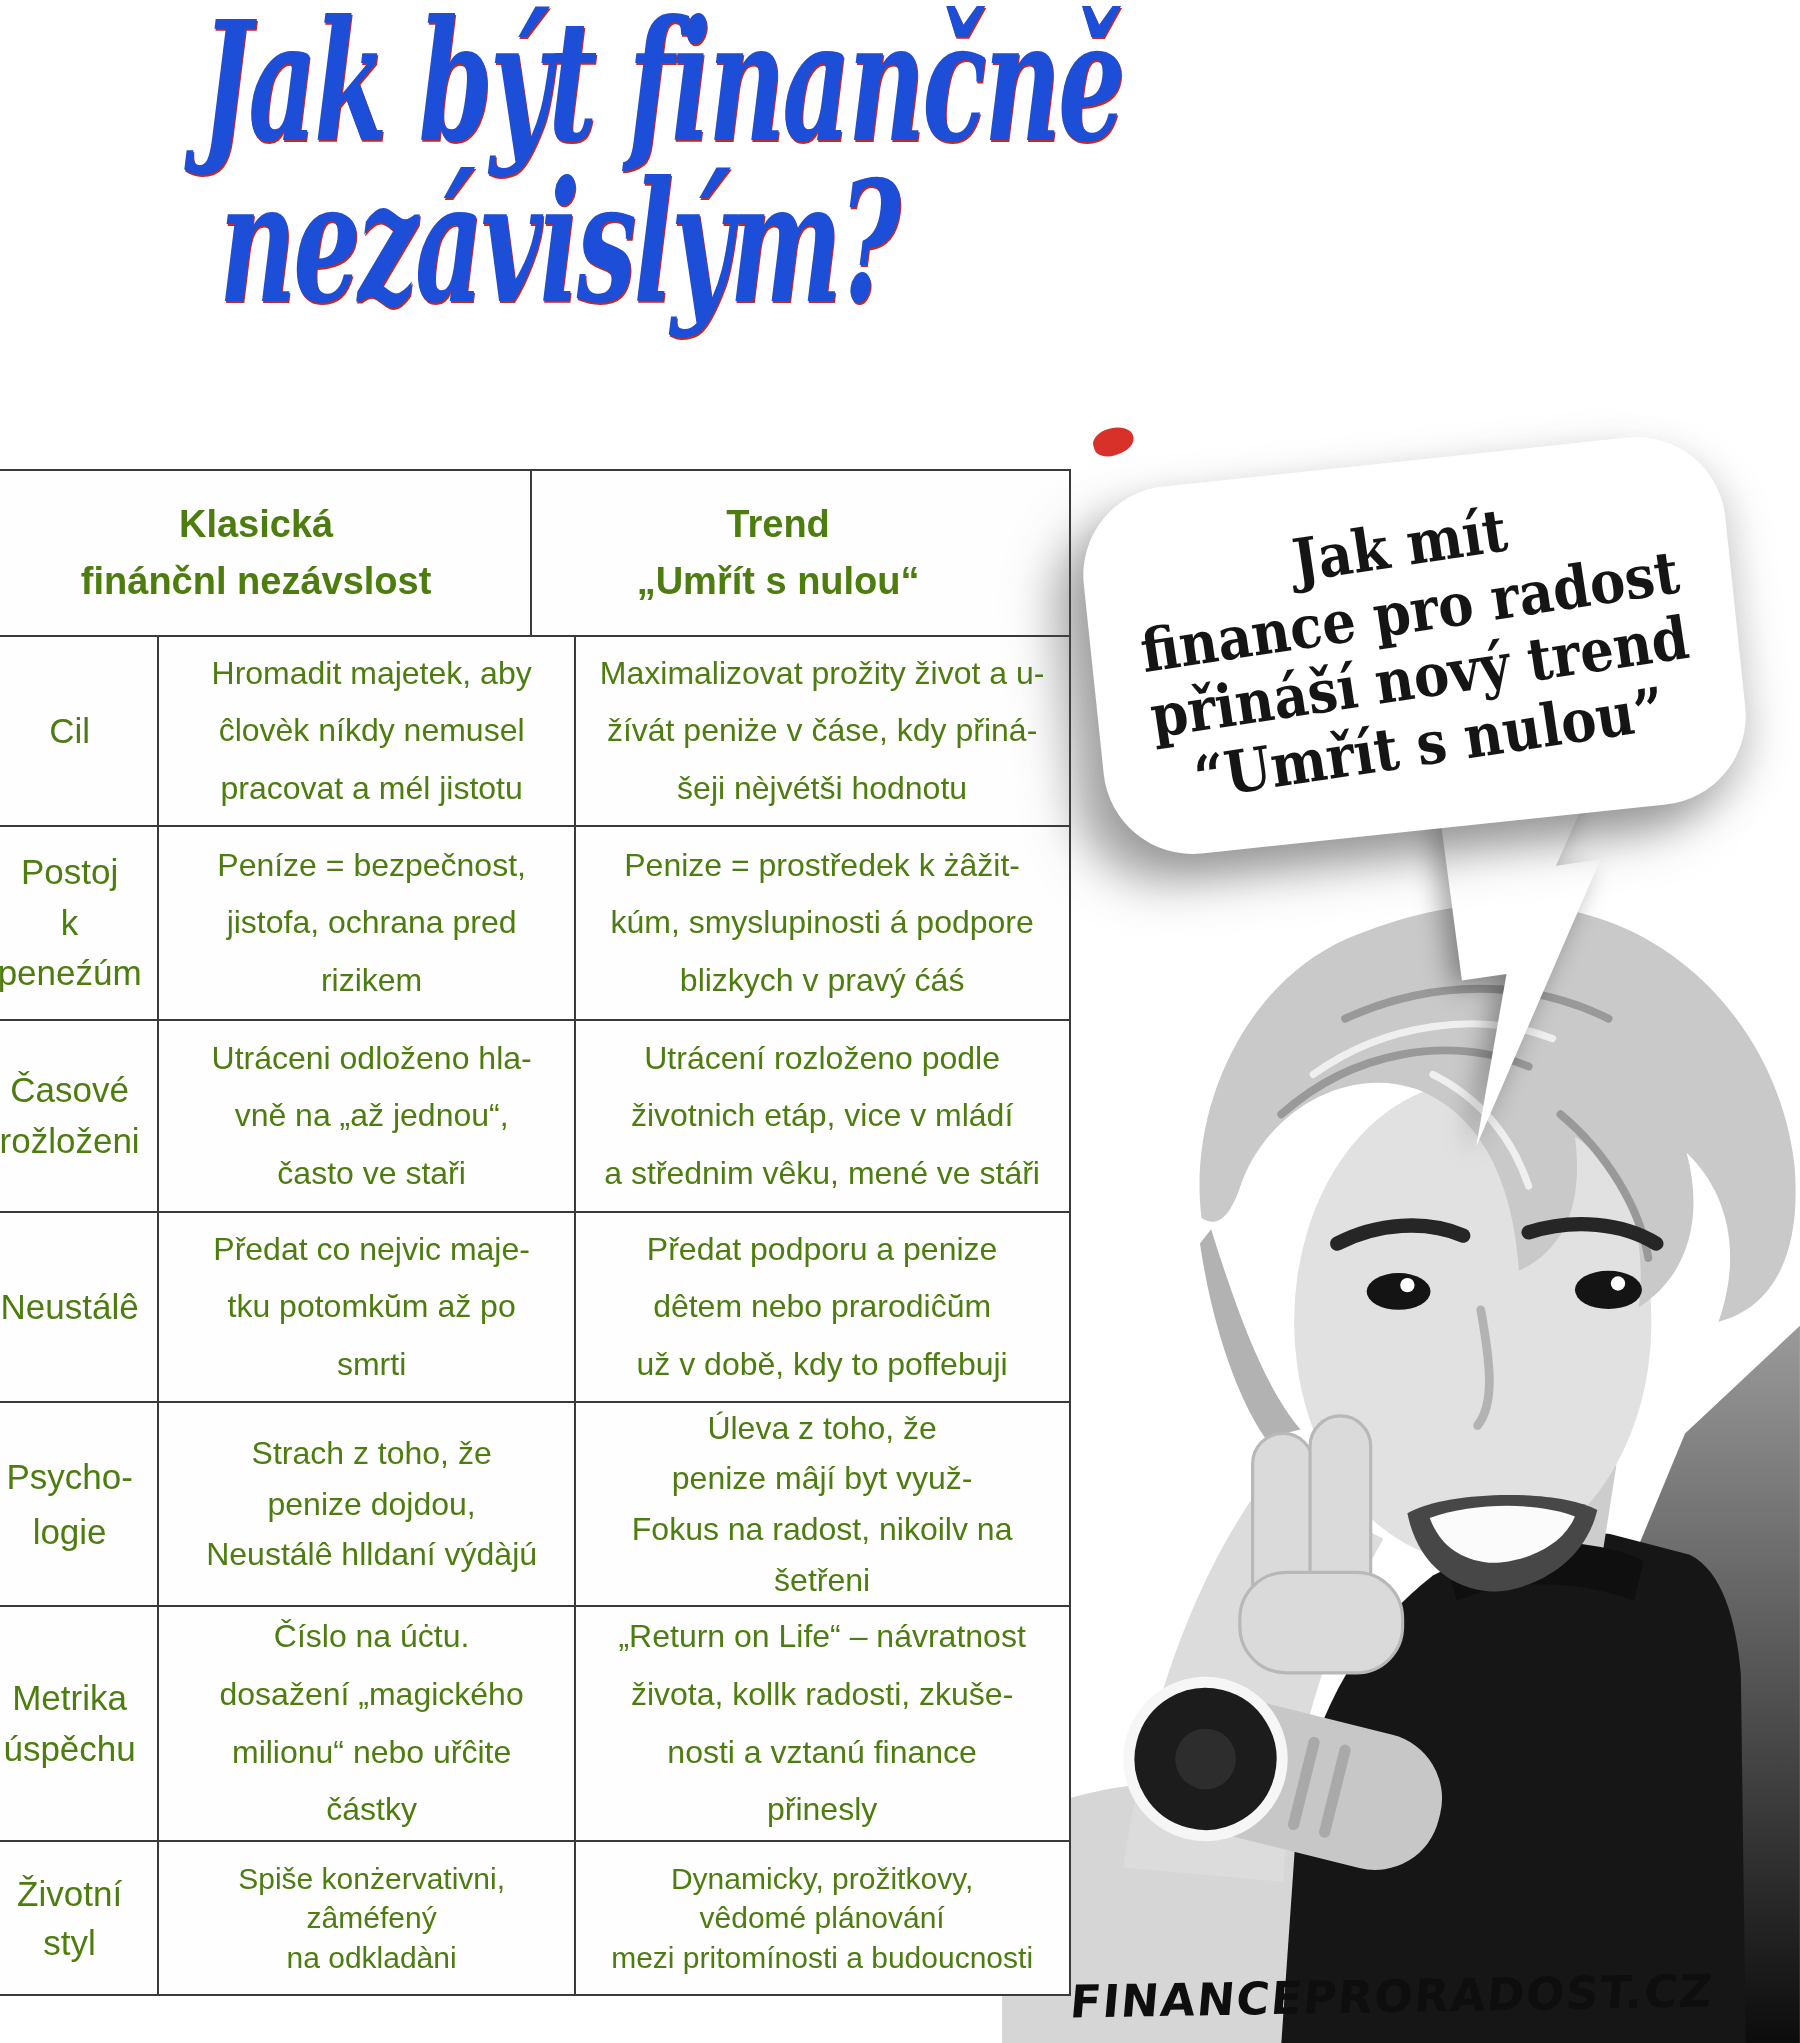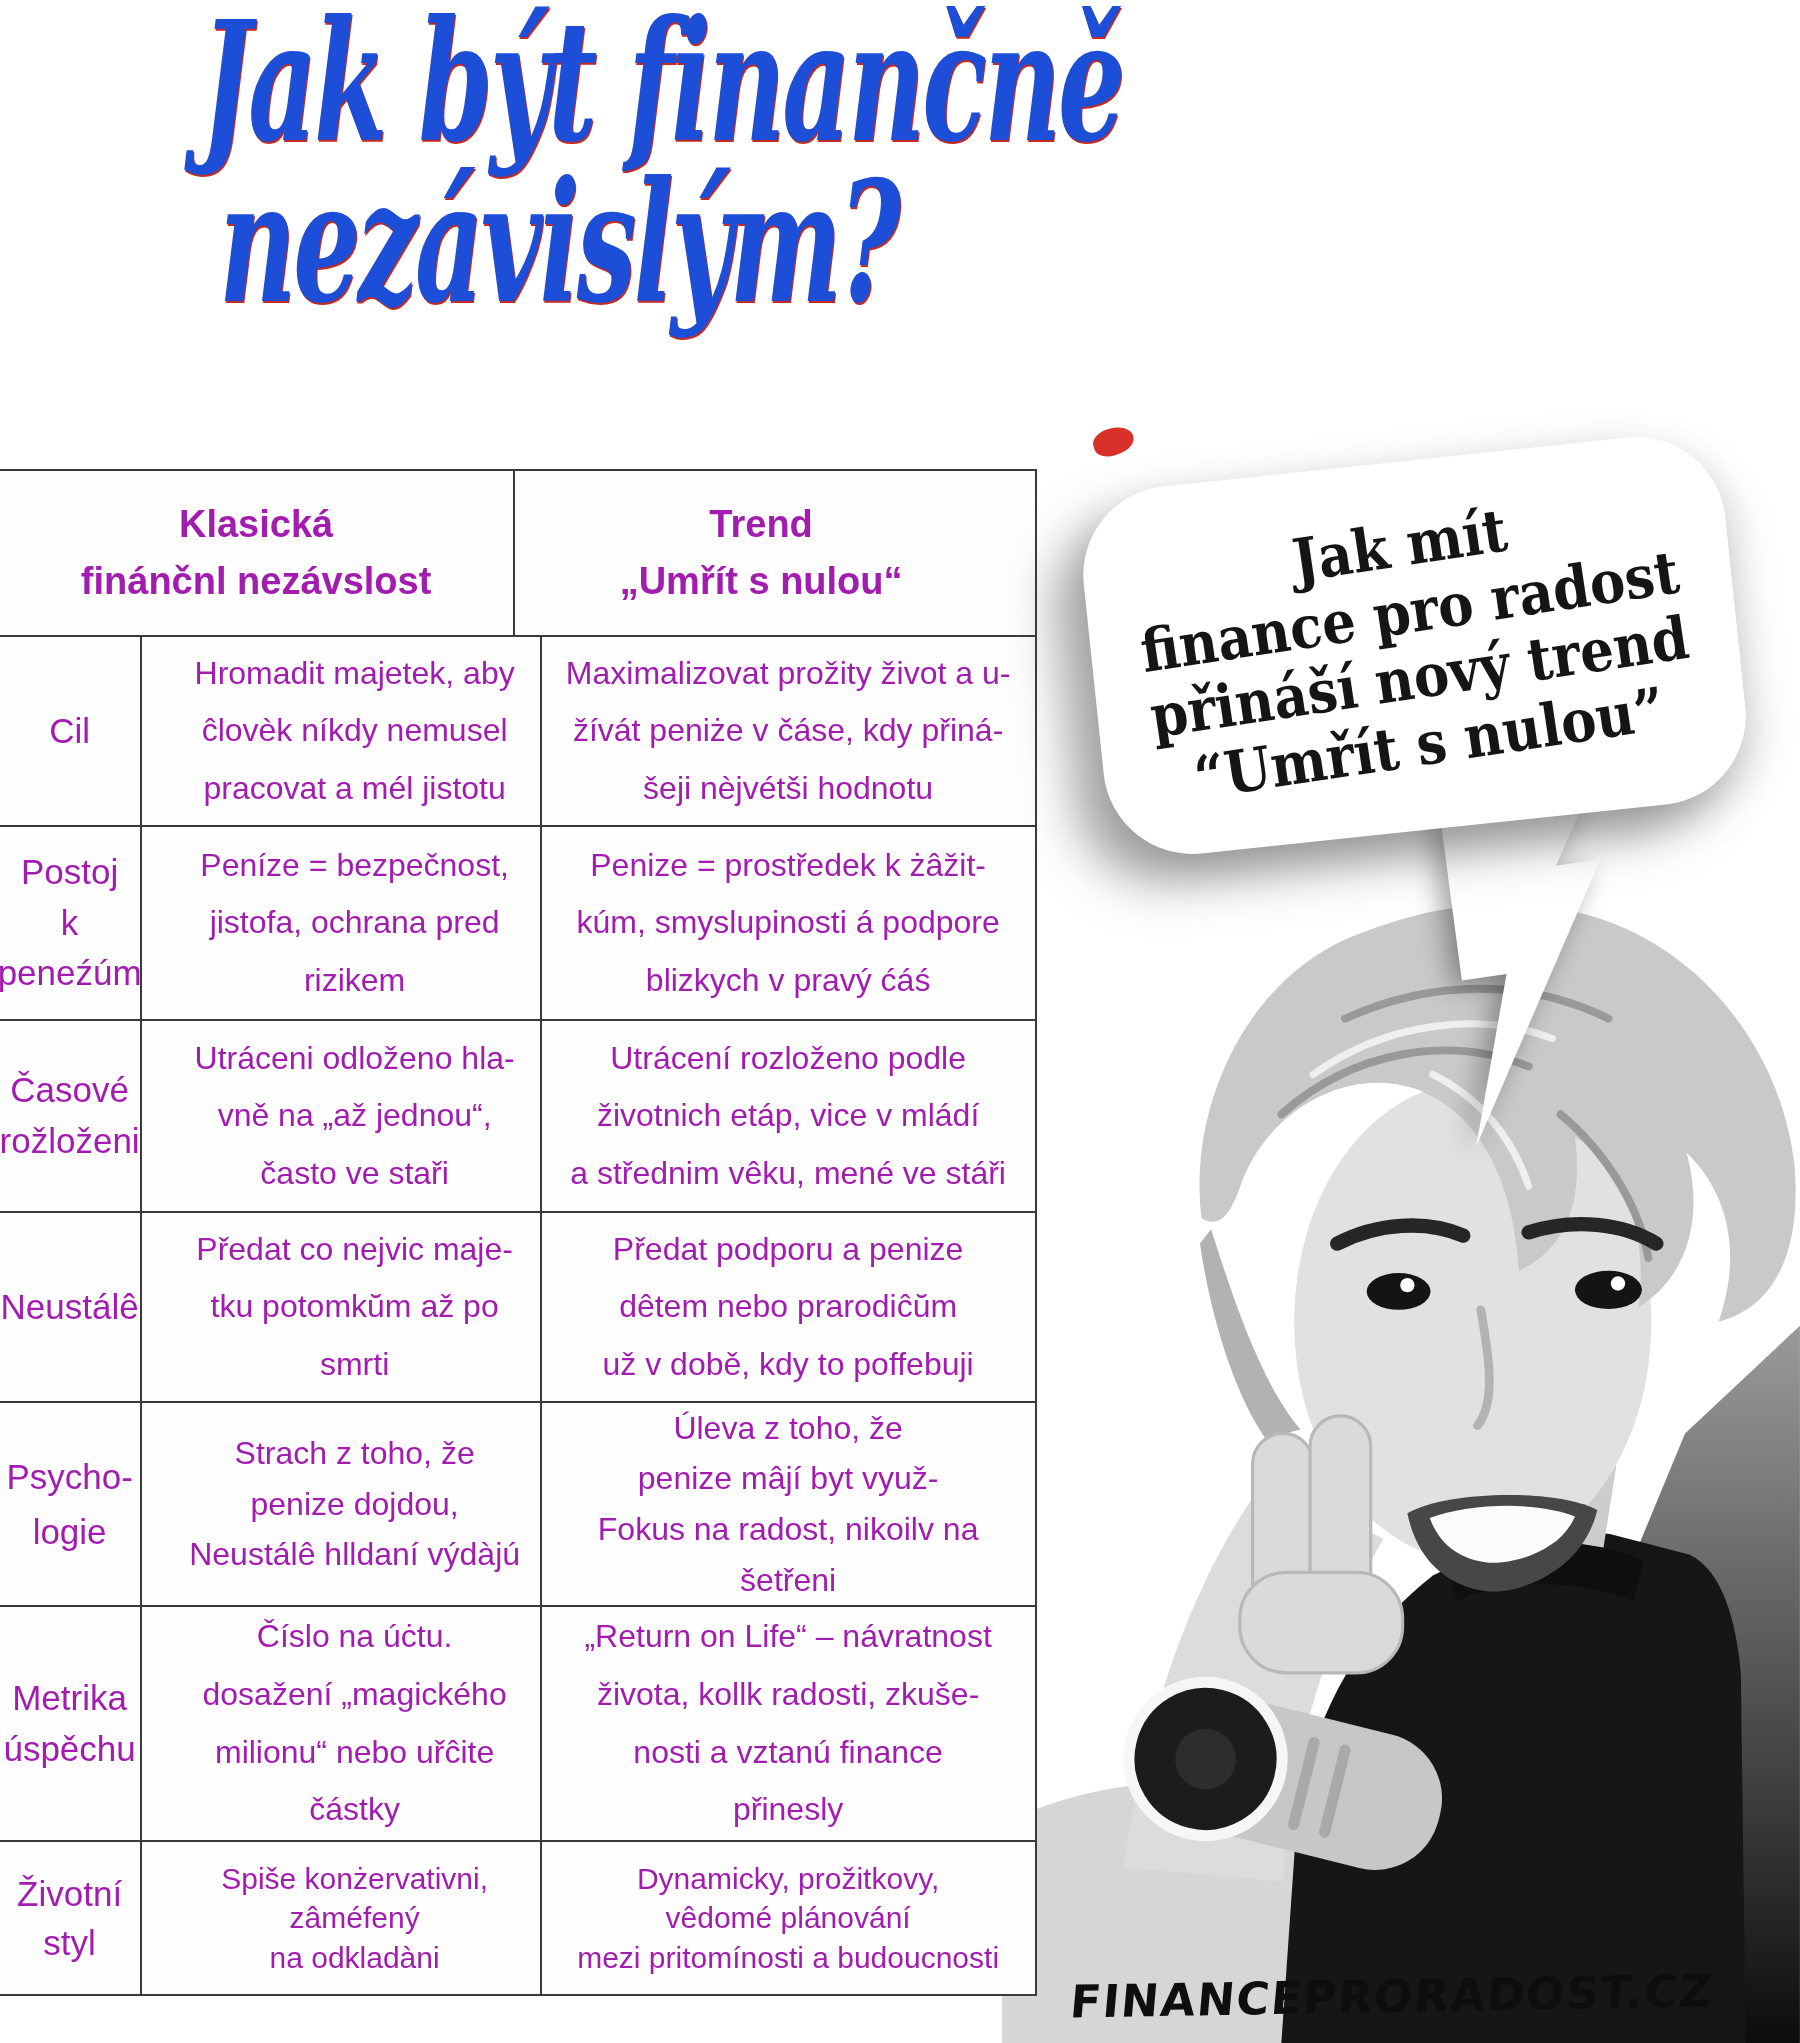--- a/index.html
+++ b/index.html
@@ -11,22 +11,22 @@
          font-family:"DejaVu Serif",serif;font-weight:bold;color:#1d4ed8;line-height:.97;font-style:italic;}
   .title .tline{font-size:166px;letter-spacing:-4.8px;white-space:nowrap;
                 transform:scaleX(.64);transform-origin:50% 50%;
                 text-shadow:1.6px 1.6px 0 #c22a22;}
 
   
   .cmp-table{position:absolute;left:-2.4px;top:469px;border:2.4px solid #3a3a3a;background:#fefefe;z-index:2;}
   .trow{display:flex;}
   .trow + .trow{border-top:2.4px solid #3a3a3a;}
   .cell{display:flex;align-items:center;justify-content:center;text-align:center;
-        white-space:pre-line;font-size:32px;line-height:1.8;color:#a21caf;overflow:visible;}
-  .cell + .cell{border-left:2.4px solid #3a3a3a;}
+        white-space:pre-line;font-size:32px;line-height:1.8;color:#4d7c0f;overflow:visible;}
+  .cell + .cell{border-left:2.4px solid #3a3a3a;margin-left:17px;}
   .c-label{width:140px;font-size:35px;line-height:1.45;border-radius:24px;}
   .c-classic{width:370px;padding-left:28px;}
   .c-trend{width:493px;}
   .c-span{width:513px;}
   .hcell{font-weight:bold;font-size:38px;line-height:1.5;}
   .r5 .cell{line-height:1.58;}
   .r7 .cell{line-height:1.32;font-size:30px;}
   .r7 .c-label{font-size:35px;line-height:1.4;}
 
   

